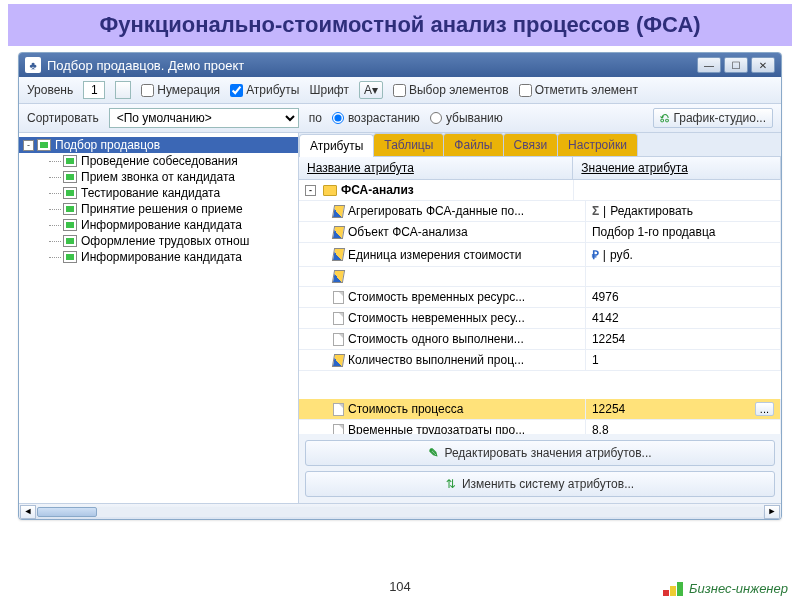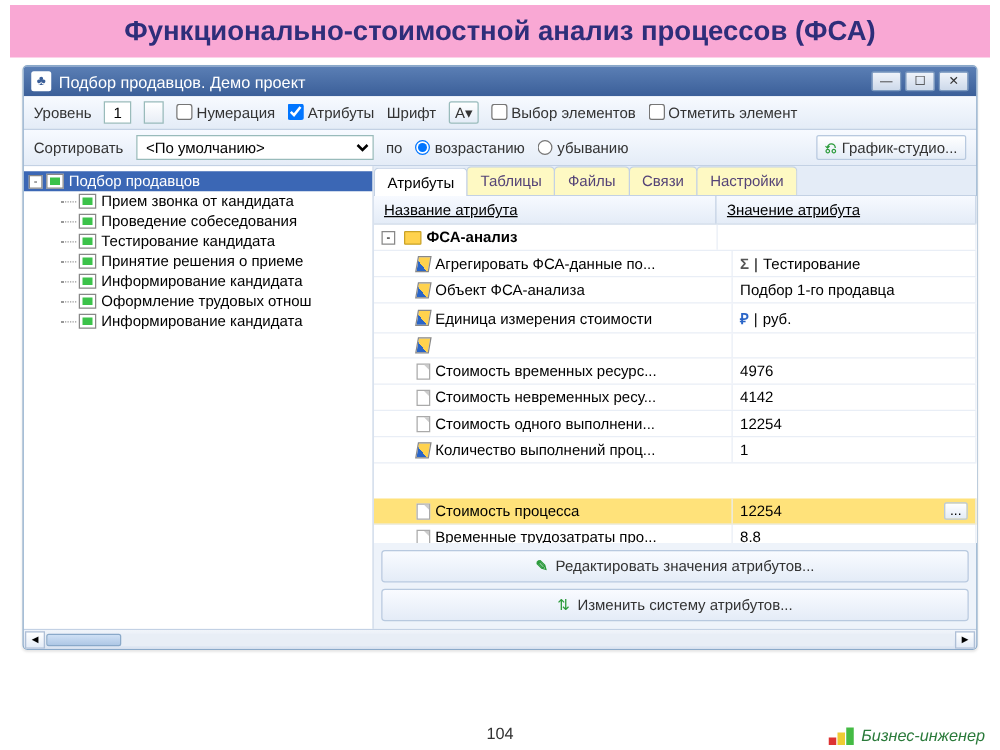--- a/index.html
+++ b/index.html
@@ -1,45 +1,45 @@
 <!DOCTYPE html>
 <html><head>
 <meta charset="utf-8">
 <style>
   * { box-sizing: border-box; margin: 0; padding: 0; font-family: Arial, sans-serif; }
   body { width: 800px; height: 600px; background: #fff; position: relative; }
-  .slide-title { background: #f9a8d4; color: #2e2e7a; font-size: 22px; font-weight: bold; text-align: center; padding: 8px 0; margin: 4px 8px 6px 8px; }
+  .slide-title { background: #c4b5fd; color: #2e2e7a; font-size: 22px; font-weight: bold; text-align: center; padding: 8px 0; margin: 4px 8px 6px 8px; }
   .app-window { margin: 0 18px; border: 1px solid #8aa9c9; border-radius: 4px; background: #e8eef6; box-shadow: 0 1px 2px rgba(0,0,0,0.1); overflow: hidden; }
   .titlebar { background: linear-gradient(#5b7fb5,#3b5f99); color: #fff; font-size: 13px; padding: 4px 6px; display: flex; align-items: center; }
   .titlebar .icon { width: 16px; height: 16px; background: #fff; margin-right: 6px; border-radius: 2px; display:inline-flex; align-items:center; justify-content:center; color:#3b5f99; font-size:11px; }
   .titlebar-txt { flex: 1; }
   .win-btns { display: flex; gap: 3px; }
   .win-btn { width: 24px; height: 16px; background: linear-gradient(#f0f4fa,#cdd9ea); border: 1px solid #7b99bf; border-radius: 2px; font-size: 10px; display:flex; align-items:center; justify-content:center; color:#333; }
   .toolbar { background: linear-gradient(#f7faff,#e4ecf7); border-bottom: 1px solid #c3d1e4; padding: 4px 8px; display:flex; align-items:center; gap:10px; font-size: 12px; color:#333; }
   .toolbar .lvl-input { width: 22px; text-align:center; border:1px solid #9bb; font-size:12px; padding:1px; }
   .spinner { display:inline-block; width:16px; height:18px; border:1px solid #9bb; background:linear-gradient(#fff,#e8eef6); position:relative; }
-  .check { display:inline-flex; gap:3px; }
+  .check { display:inline-flex; align-items:center; gap:3px; }
   .check input { width:13px; height:13px; }
   .font-btn { border:1px solid #9bb; padding:1px 4px; background:linear-gradient(#fff,#e4ecf7); border-radius:2px; }
   .sort-select { width:190px; border:1px solid #9bb; font-size:12px; padding:1px 3px; background:#fff; }
   .radio { display:inline-flex; align-items:center; gap:4px; }
   .radio input { width:12px; height:12px; }
   .graph-btn { border:1px solid #b8c9df; padding:2px 6px; background:linear-gradient(#fff,#e4ecf7); border-radius:2px; display:inline-flex; align-items:center; gap:4px;}
   .body-split { display:flex; height: 370px; }
   .tree-pane { width: 280px; background:#fff; border-right:1px solid #c3d1e4; overflow:hidden; font-size:12px; padding:4px 0; }
   .tree-row { display:flex; align-items:center; padding:1px 4px; white-space:nowrap; }
   .tree-row.selected { background:#3b67b5; color:#fff; }
   .exp { width:11px; height:11px; border:1px solid #888; font-size:9px; line-height:9px; text-align:center; margin-right:3px; background:#fff; color:#333;}
   .dot-outer { width:14px; height:12px; border:1px solid #888; background:#fff; margin-right:4px; display:inline-flex; align-items:center; justify-content:center;}
   .dot { width:8px; height:6px; background:#3cc24a; }
   .tree-children { padding-left: 26px; }
   .tree-children .tree-row::before { content:""; display:inline-block; width:12px; border-top:1px dotted #999; margin-right:2px; }
   .right-pane { flex:1; background:#eef3fa; display:flex; flex-direction:column; }
   .tabs { display:flex; background:#e4ecf7; border-bottom:1px solid #c3d1e4; font-size:12px; }
-  .tab { padding:4px 10px; border:1px solid #c3d1e4; border-bottom:none; margin-right:-1px; background:#fef9c3; color:#547; border-top-left-radius:4px; border-top-right-radius:4px;}
+  .tab { padding:4px 10px; border:1px solid #c3d1e4; border-bottom:none; margin-right:-1px; background:#eab308; color:#547; border-top-left-radius:4px; border-top-right-radius:4px;}
   .tab.active { background:#fff; color:#000; font-weight:normal; position:relative; top:1px;}
   .attr-table { flex:1; background:#fff; font-size:12px; overflow:auto; }
   .attr-head { display:flex; background:linear-gradient(#f7faff,#e4ecf7); border-bottom:1px solid #c3d1e4; }
   .attr-head > div { padding:4px 8px; border-right:1px solid #c3d1e4;text-decoration:underline; }
   .col-name { flex: 1.35; }
   .col-val { flex: 1; }
   .attr-row { display:flex; border-bottom:1px solid #e9eef6; }
   .attr-row > div { padding:3px 6px; border-right:1px solid #e9eef6; display:flex; align-items:center; gap:4px; }
   .attr-row.group { font-weight:bold; background:#fff; }
   .attr-row.sel { background:#ffe27a;margin-top:28px; }
@@ -132,27 +132,27 @@
         <span class="dot-outer">
             <span class="dot"></span>
           </span>
         <span>Подбор продавцов</span>
       </div>
       <div class="tree-children" id="tree-children">
           <div class="tree-row">
             <span class="dot-outer">
               <span class="dot"></span>
             </span>
+            <span>Проведение собеседования</span>
+          </div>
+          <div class="tree-row">
+            <span class="dot-outer">
+              <span class="dot"></span>
+            </span>
             <span>Прием звонка от кандидата</span>
-          </div>
-          <div class="tree-row">
-            <span class="dot-outer">
-              <span class="dot"></span>
-            </span>
-            <span>Проведение собеседования</span>
           </div>
           <div class="tree-row">
             <span class="dot-outer">
               <span class="dot"></span>
             </span>
             <span>Тестирование кандидата</span>
           </div>
           <div class="tree-row">
             <span class="dot-outer">
               <span class="dot"></span>
@@ -200,21 +200,21 @@
               <span>ФСА-анализ</span>
             </div>
           <div class="col-val"></div>
         </div>
         <div id="attr-rows">
             <div class="attr-row">
               <div class="col-name" style="padding-left:34px">
                 <span class="tiny-icon pencil"></span>
                 <span>Агрегировать ФСА-данные по...</span>
               </div>
-              <div class="col-val"><span class="sigma">Σ</span> | <span>Тестирование</span></div>
+              <div class="col-val"><span class="sigma">Σ</span> | <span>Редактировать</span></div>
             </div>
             <div class="attr-row">
               <div class="col-name" style="padding-left:34px">
                 <span class="tiny-icon pencil"></span>
                 <span>Объект ФСА-анализа</span>
               </div>
               <div class="col-val">
                 <span>Подбор 1-го продавца</span>
               </div>
             </div>

